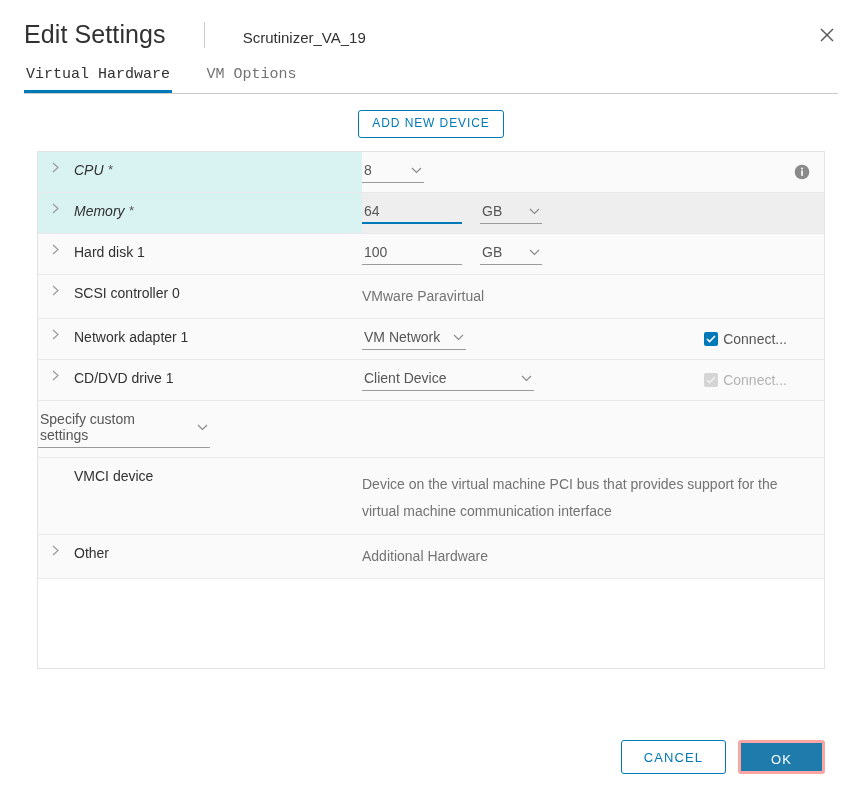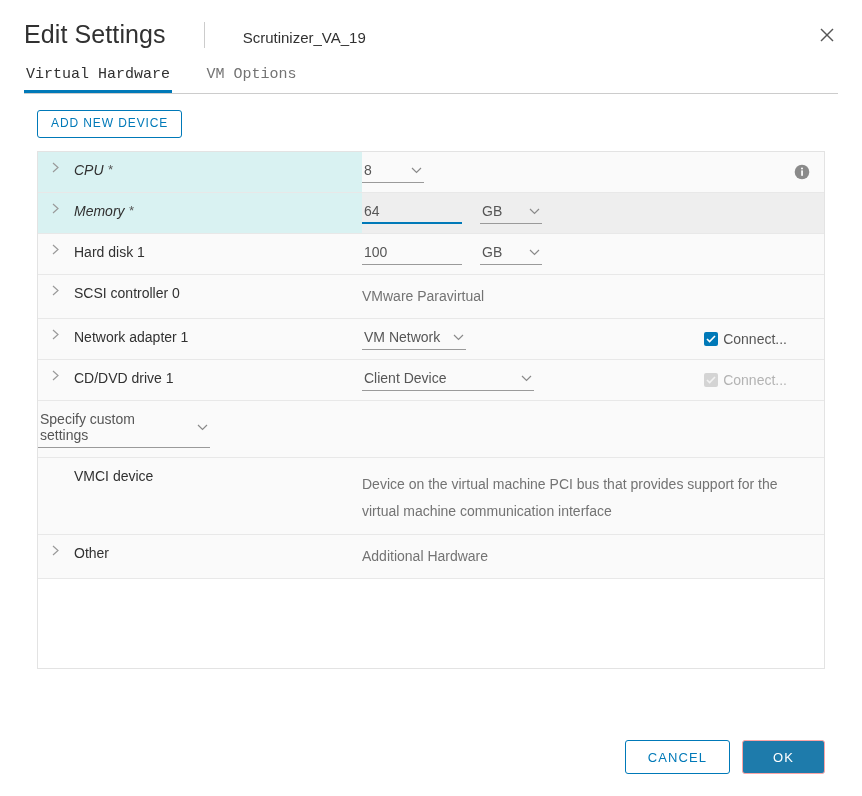--- a/index.html
+++ b/index.html
@@ -109,21 +109,21 @@
     bottom: -1px;
     height: 3px;
     background: #0079b8;
     z-index: 2;
   }
 
   
   .toolbar {
     padding: 16px 37px 0 37px;
     display: flex;
-    justify-content: flex-start;
+    justify-content: center;
   }
   .add-device-btn {
     font-family: inherit;
     font-size: 12px;
     letter-spacing: .9px;
     color: #0079b8;
     background: #ffffff;
     border: 1px solid #0079b8;
     border-radius: 3px;
     padding: 6px 13px 7px 13px;
@@ -307,21 +307,21 @@
     box-sizing: border-box;
   }
   .btn-secondary {
     color: #0079b8;
     background: #ffffff;
     border: 1px solid #0079b8;
   }
   .btn-primary {
     color: #ffffff;
     background: #1e7bab;
-    border: 1px solid #fca5a5;
+    border: 3px solid #fca5a5;
     padding: 0 30px;
   }
 </style>
 </head>
 <body>
 
 <div class="dialog">
 
   <div class="header">
     <div class="title-row">

